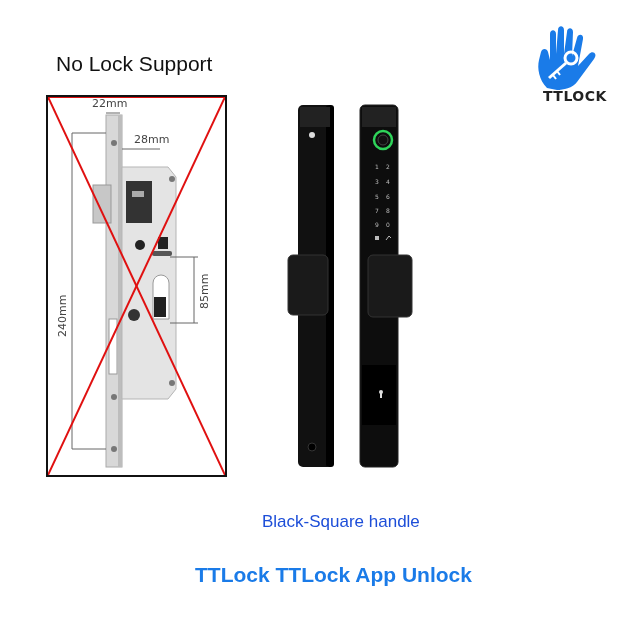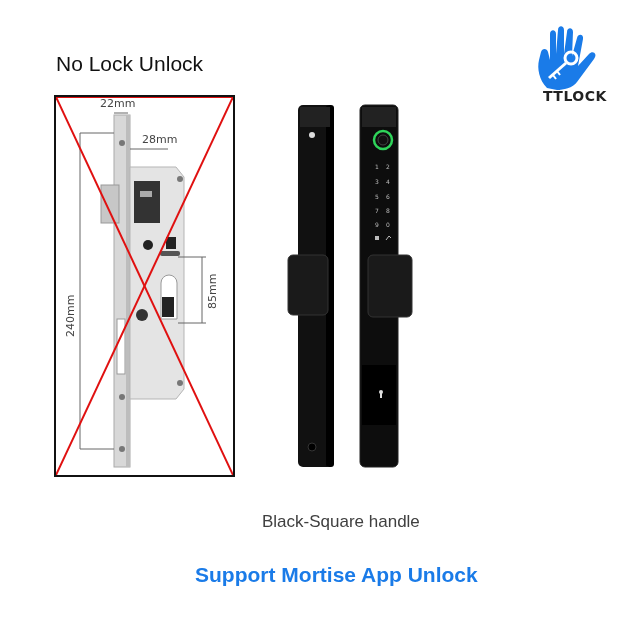--- a/index.html
+++ b/index.html
@@ -1,30 +1,30 @@
 <!DOCTYPE html>
 <html><head>
 <meta charset="utf-8">
 <style>
   html, body { margin:0; padding:0; background:#ffffff; }
   body { width:620px; height:620px; position:relative; overflow:hidden; font-family:"Liberation Sans", sans-serif; }
   .title { position:absolute; left:56px; top:52px; font-size:21px; color:#111; }
   .brand { position:absolute; left:533px; top:24px; width:70px; height:80px; }
   .brand-text { position:absolute; left:543px; top:88px; font-family:"DejaVu Sans", sans-serif; font-weight:bold; font-size:14px; color:#222; letter-spacing:0.5px; }
-  .mortise-box { position:absolute; left:54px; top:95px; width:177px; height:378px; border:2px solid #111; background:#fff;text-align:right; }
+  .mortise-box { position:absolute; left:46px; top:95px; width:177px; height:378px; border:2px solid #111; background:#fff;text-align:right; }
   .mortise-svg { position:absolute; left:0; top:0; }
   .product { position:absolute; left:270px; top:95px; width:180px; height:380px; }
-  .caption { position:absolute; left:262px; top:512px; font-size:17px; color:#404040; }
+  .caption { position:absolute; left:262px; top:512px; font-size:17px; color:#1d4ed8; }
   .footer { position:absolute; left:195px; top:563px; font-size:21px; font-weight:bold; color:#1a7be8; }
   .dim { font-family:"DejaVu Sans", sans-serif; font-size:11px; fill:#444; }
 </style>
 </head>
 <body>
 
-<div class="title">No Lock Unlock</div>
+<div class="title">No Lock Support</div>
 
 <div class="brand">
   <svg width="70" height="68" viewBox="0 0 70 68">
     <path d="M14 64 C6 56 4 44 6 36 L8 28 C9 24 14 24 15 28 L17 36 L17 10 C17 5 23 5 23 10 L23 30 L25 6 C25 1 31 1 31 6 L31 30 L34 8 C34 3 40 3 40 8 L39 32 L44 14 C45 9 51 10 50 15 L45 42 L56 30 C60 26 65 30 61 35 L44 58 C40 64 30 66 24 66 Z" fill="#1a7be8"></path>
     <circle cx="38" cy="34" r="6" fill="none" stroke="#fff" stroke-width="3"></circle>
     <line x1="33" y1="39" x2="16" y2="54" stroke="#fff" stroke-width="3"></line>
     <line x1="20" y1="51" x2="23" y2="55" stroke="#fff" stroke-width="2"></line>
     <line x1="24" y1="47" x2="27" y2="51" stroke="#fff" stroke-width="2"></line>
   </svg>
 </div>
@@ -107,13 +107,13 @@
 
     <rect x="98" y="160" width="44" height="62" rx="5" fill="#1a1a1a" stroke="#333"></rect>
 
     <rect x="92" y="270" width="34" height="60" fill="#000"></rect>
     <circle cx="111" cy="297" r="2" fill="#ddd"></circle>
     <rect x="110" y="298" width="2" height="5" fill="#ddd"></rect>
   </svg>
 </div>
 
 <div class="caption">Black-Square handle</div>
-<div class="footer">Support Mortise App Unlock</div>
+<div class="footer">TTLock TTLock App Unlock</div>
 
 </body></html>

